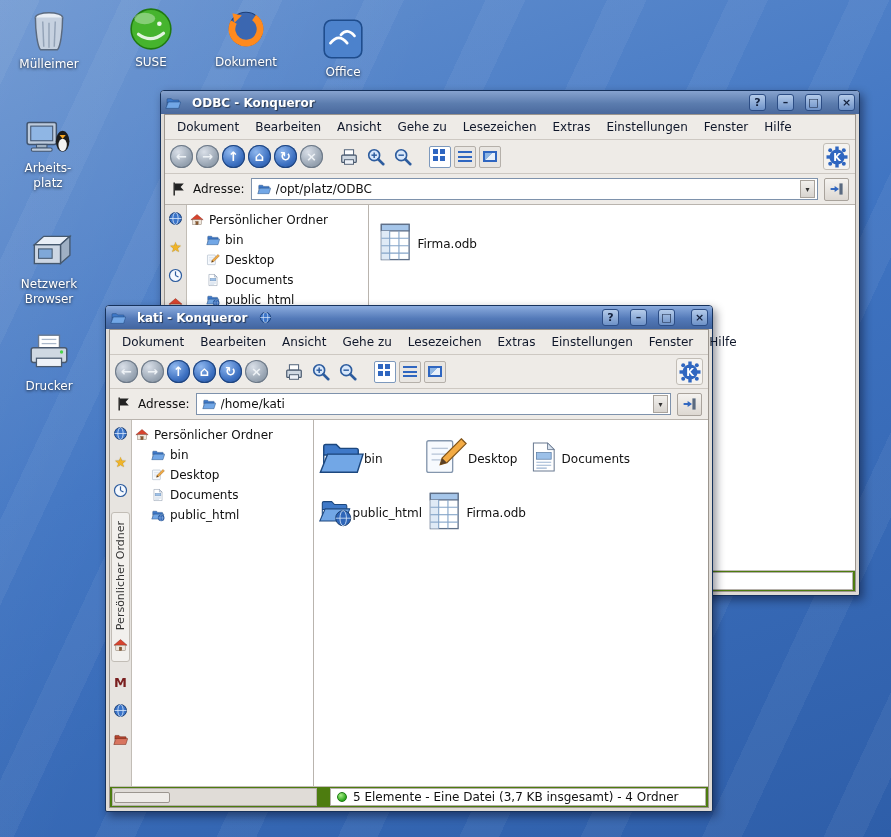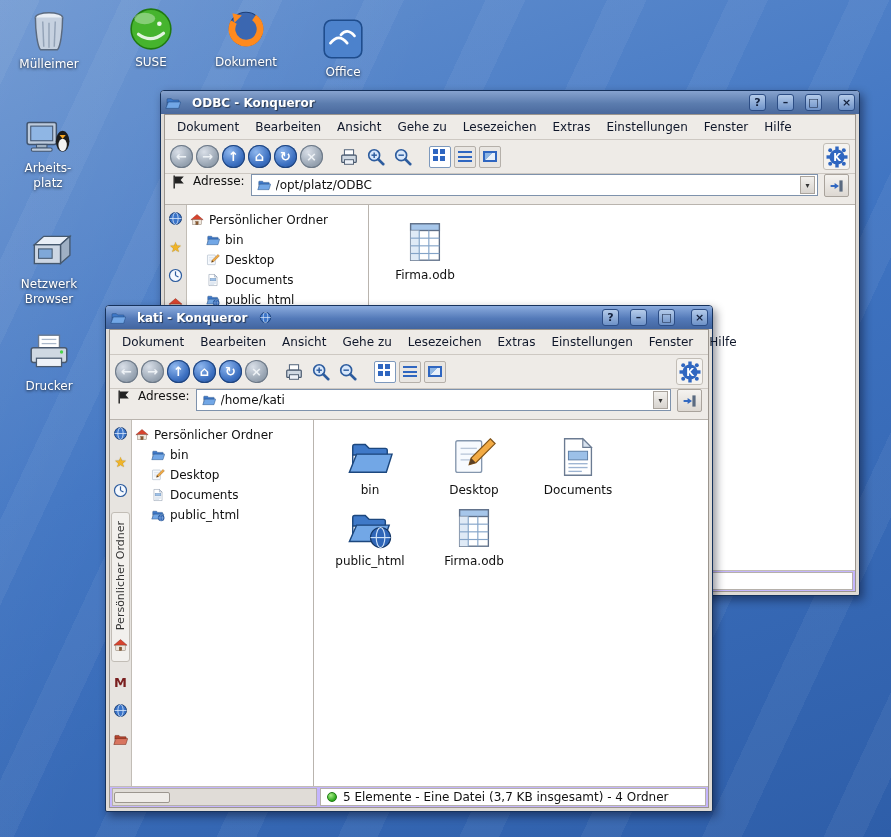--- a/index.html
+++ b/index.html
@@ -38,39 +38,39 @@
     background:radial-gradient(circle at 35% 30%, #8fb7ee, #3b6fc0 60%, #274f92);box-shadow:inset 0 0 0 1px #20457f}
   .tb.dis{background:radial-gradient(circle at 35% 30%, #d9dfe8, #9aa6b4 60%, #7c8896);box-shadow:inset 0 0 0 1px #6e7a88;color:#eef2f6}
   .tsep{width:8px;flex:0 0 auto}
   .flat{width:24px;height:24px;display:flex;align-items:center;justify-content:center;flex:0 0 auto}
   .vm{width:22px;height:22px;border:1px solid #b5b0aa;border-radius:2px;background:#e9e6e2;display:flex;align-items:center;justify-content:center;flex:0 0 auto}
   .vm.active{background:#fff;border-color:#7d99bd}
   .vm-grid{width:5px;height:5px;background:#2f66c0;box-shadow:7px 0 #2f66c0,0 7px #2f66c0,7px 7px #2f66c0;margin:-7px 7px 7px -7px;transform:translate(2px,2px)}
   .vm-cols{width:14px;height:12px;background:repeating-linear-gradient(to bottom,#2f66c0 0 2px,rgba(0,0,0,0) 2px 4.5px)}
   .vm-img{width:14px;height:11px;border:2px solid #2f66c0;background:linear-gradient(135deg,#8fb6e4 45%,#e8f0fa 45%)}
   .kbtn{margin-left:auto;width:27px;height:27px;display:flex;align-items:center;justify-content:center;background:#f5f3f0;border:1px solid #c2bdb6;border-radius:3px;flex:0 0 auto}
-  .addrbar{display:flex;align-items:flex-start;gap:6px;height:31px;padding:0 6px;background:#eeebe7;border-bottom:1px solid #b9b4ae}
+  .addrbar{display:flex;align-items:center;gap:6px;height:31px;padding:0 6px;background:#eeebe7;border-bottom:1px solid #b9b4ae}
   .addrlabel{color:#111;white-space:nowrap}
   .addrbox{flex:1;height:22px;background:#fff;border:1px solid #7e92ac;display:flex;align-items:center;gap:5px;padding:0 2px 0 5px;min-width:0}
   .addrtext{flex:1;color:#111;white-space:nowrap;overflow:hidden}
   .addrdrop{width:15px;height:18px;background:linear-gradient(#f2f0ed,#d8d4cf);border:1px solid #a9a39c;display:flex;align-items:center;justify-content:center;font-size:8px;color:#333;flex:0 0 auto}
   .gobtn{width:25px;height:23px;background:linear-gradient(#f5f3f0,#ddd8d2);border:1px solid #a9a39c;border-radius:2px;display:flex;align-items:center;justify-content:center;flex:0 0 auto}
   .winbody{flex:1;display:flex;min-height:0;background:#eeebe7}
   .tabstrip{width:22px;display:flex;flex-direction:column;align-items:center;gap:14px;padding-top:6px;background:#e7e4e0;border-right:1px solid #c2bdb6;overflow:hidden;flex:0 0 auto}
   .star{color:#f0b429;font-size:14px;line-height:1;text-shadow:0 0 1px #8a6a10}
   .mchar{color:#7a1f1f;font-weight:bold;font-size:13px;line-height:1}
   .vtab{display:flex;flex-direction:column;align-items:center;gap:8px;padding:8px 1px;background:#f2f0ed;border:1px solid #c2bdb6;border-radius:3px}
   .vtext{writing-mode:vertical-rl;transform:rotate(180deg);font-size:11px;color:#333;white-space:nowrap}
   .tree{width:182px;background:#fff;border-right:1px solid #b9b4ae;padding:5px 3px;overflow:hidden;flex:0 0 auto}
   .trow{display:flex;align-items:center;gap:5px;height:20px;color:#111;white-space:nowrap}
   .trow.child{margin-left:16px}
   .main{flex:1;background:#fff;display:flex;flex-wrap:wrap;align-content:flex-start;padding:6px 4px;overflow:hidden}
-  .fcell{width:104px;display:flex;flex-direction:column;align-items:center;padding-top:8px}
+  .fcell{width:104px;display:flex;flex-direction:row;align-items:center;padding-top:8px}
   .fname{margin-top:3px;color:#111;white-space:nowrap}
-  .statusrow{height:21px;display:flex;gap:3px;align-items:stretch;padding:1px 2px;background:#c4b5fd;border-top:1px solid #c2bdb6;flex:0 0 auto}
+  .statusrow{height:21px;display:flex;gap:13px;align-items:stretch;padding:1px 2px;background:#4d7c0f;border-top:1px solid #c2bdb6;flex:0 0 auto}
   .grip{width:205px;background:#e0dcd7;border:1px solid #b5b0aa;display:flex;align-items:center;padding:1px;flex:0 0 auto}
   .gripbtn{width:56px;height:11px;background:#efece8;border:1px solid #9c968f;border-radius:2px}
   .statusfield{flex:1;background:#fff;border:1px solid #b5b0aa;display:flex;align-items:center;gap:6px;padding:0 6px;color:#111;white-space:nowrap;overflow:hidden}
   .led{width:10px;height:10px;border-radius:50%;flex:0 0 auto;background:radial-gradient(circle at 35% 30%,#a6ec84,#2ca81e 70%);border:1px solid #1d7a12}
 </style>
 </head>
 <body>
 
 <svg width="0" height="0" style="position:absolute">
 <defs>

